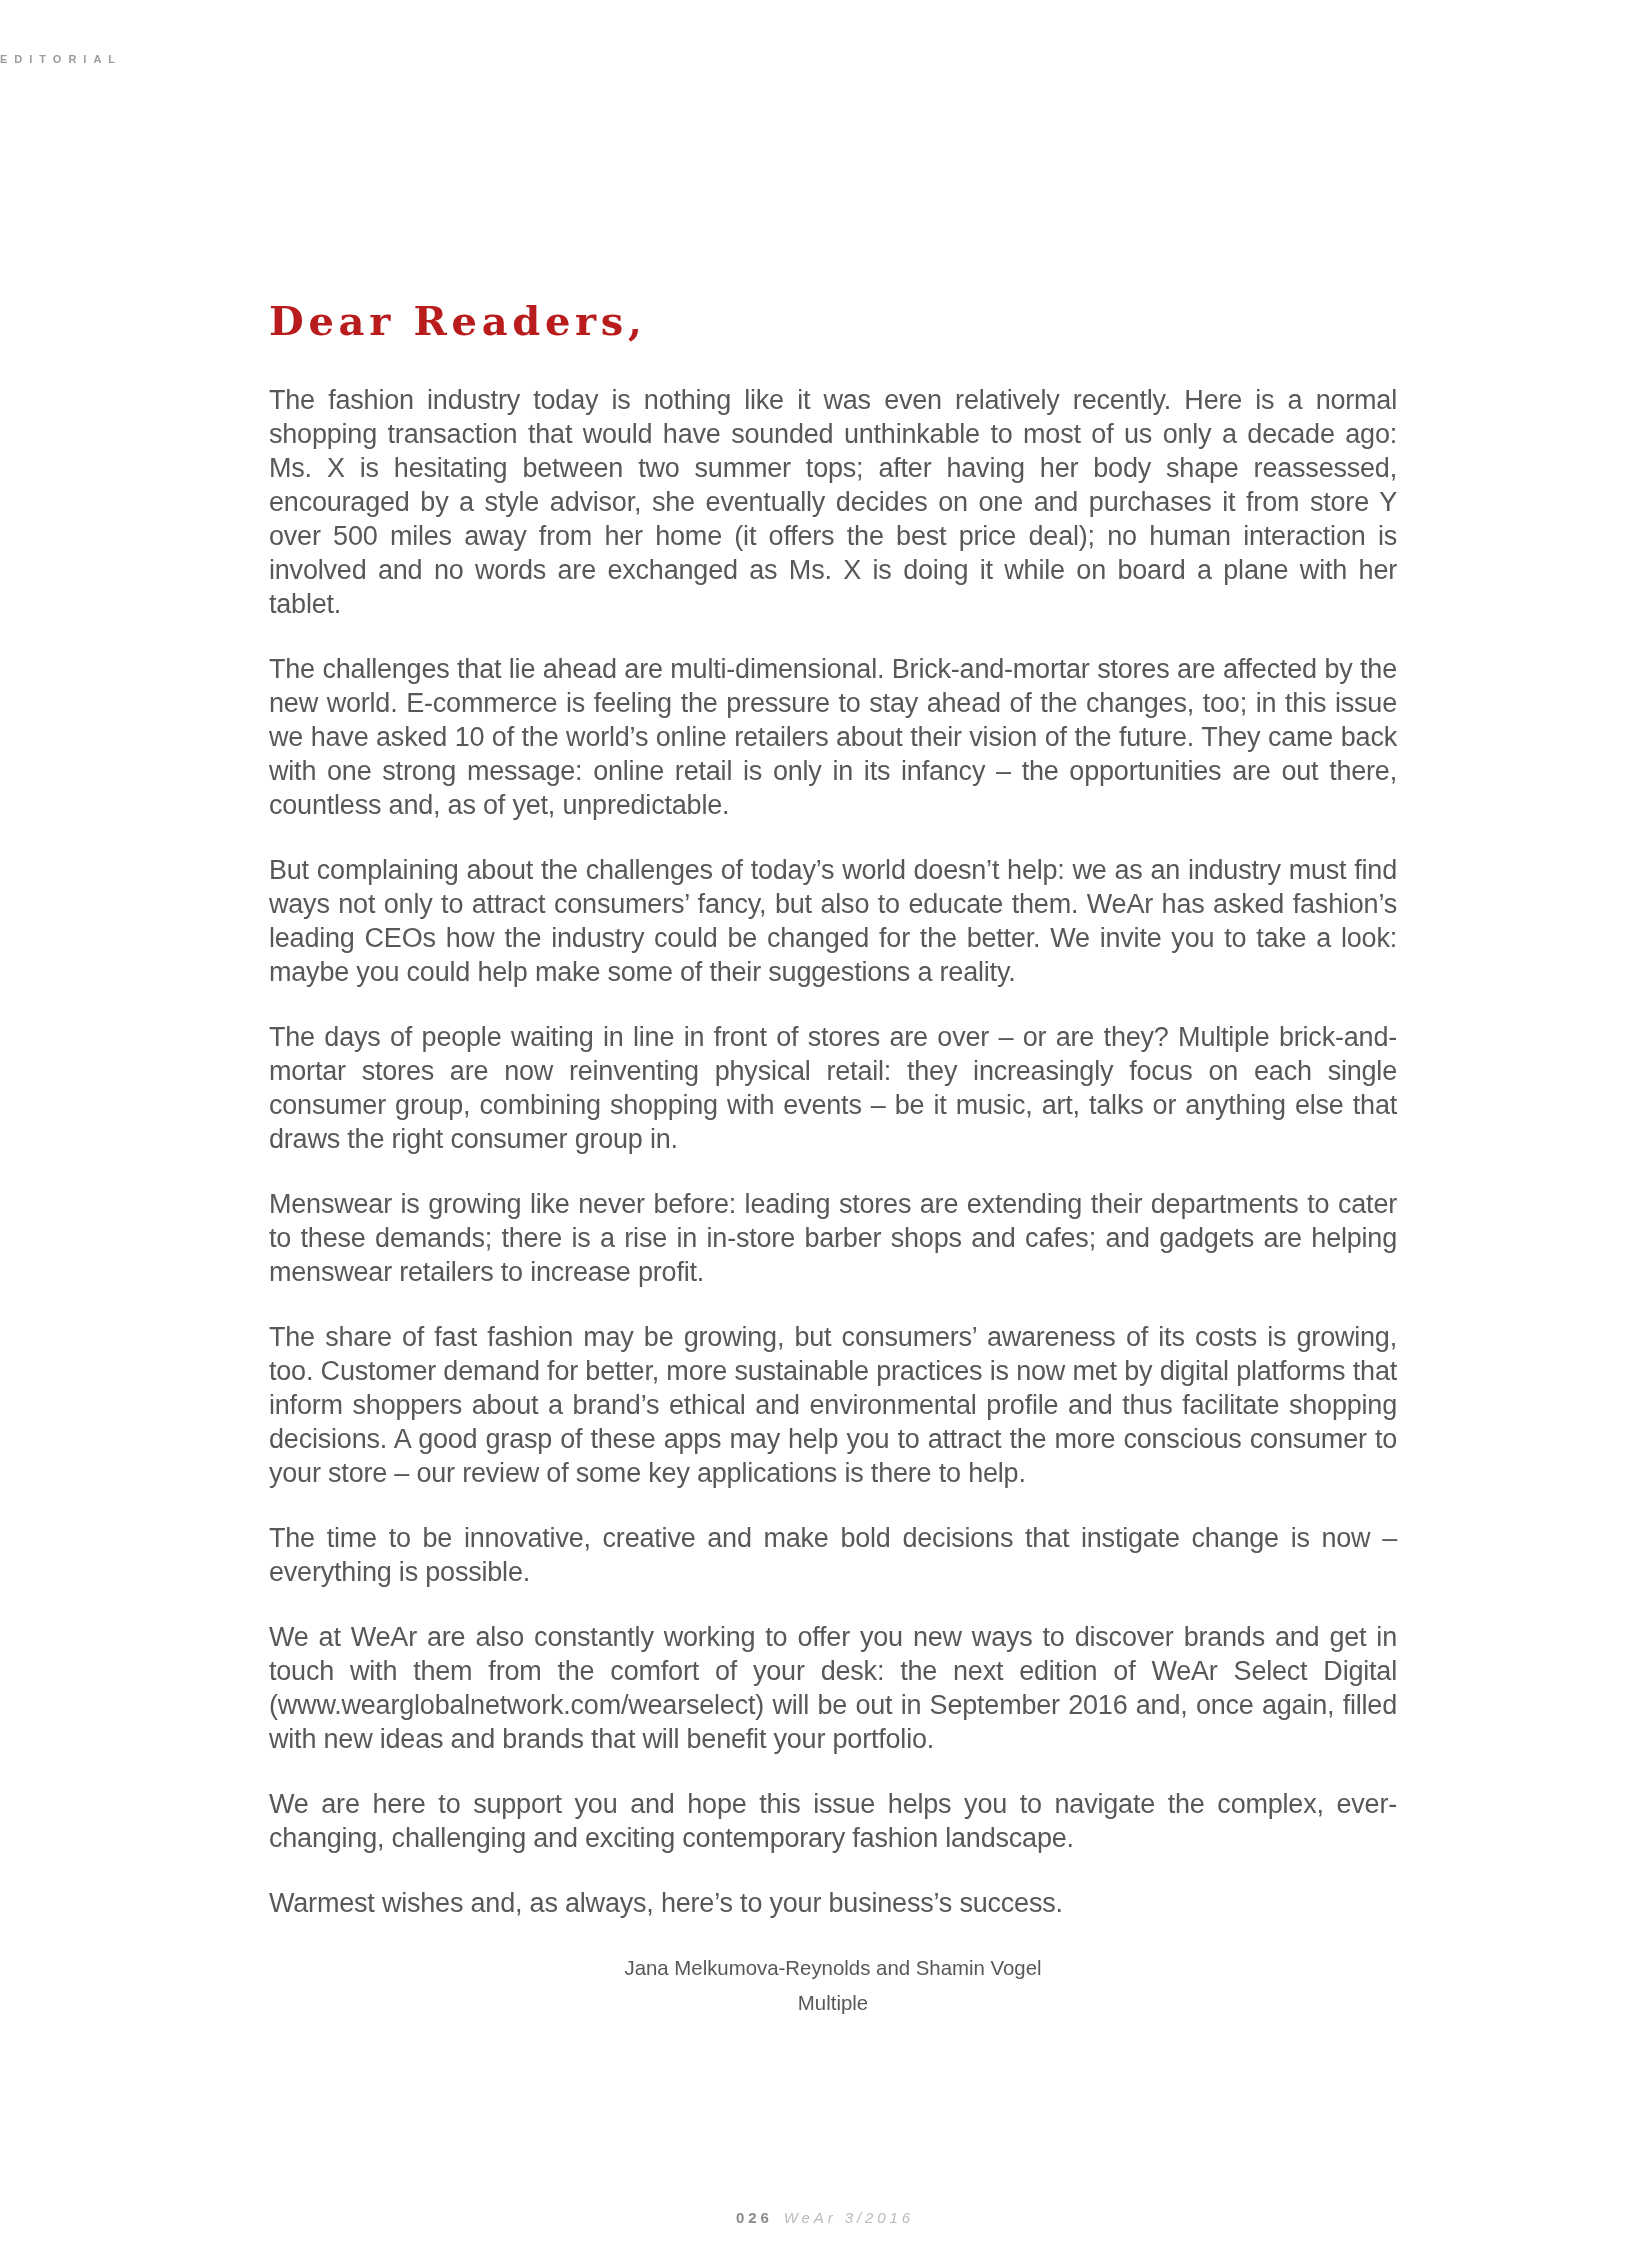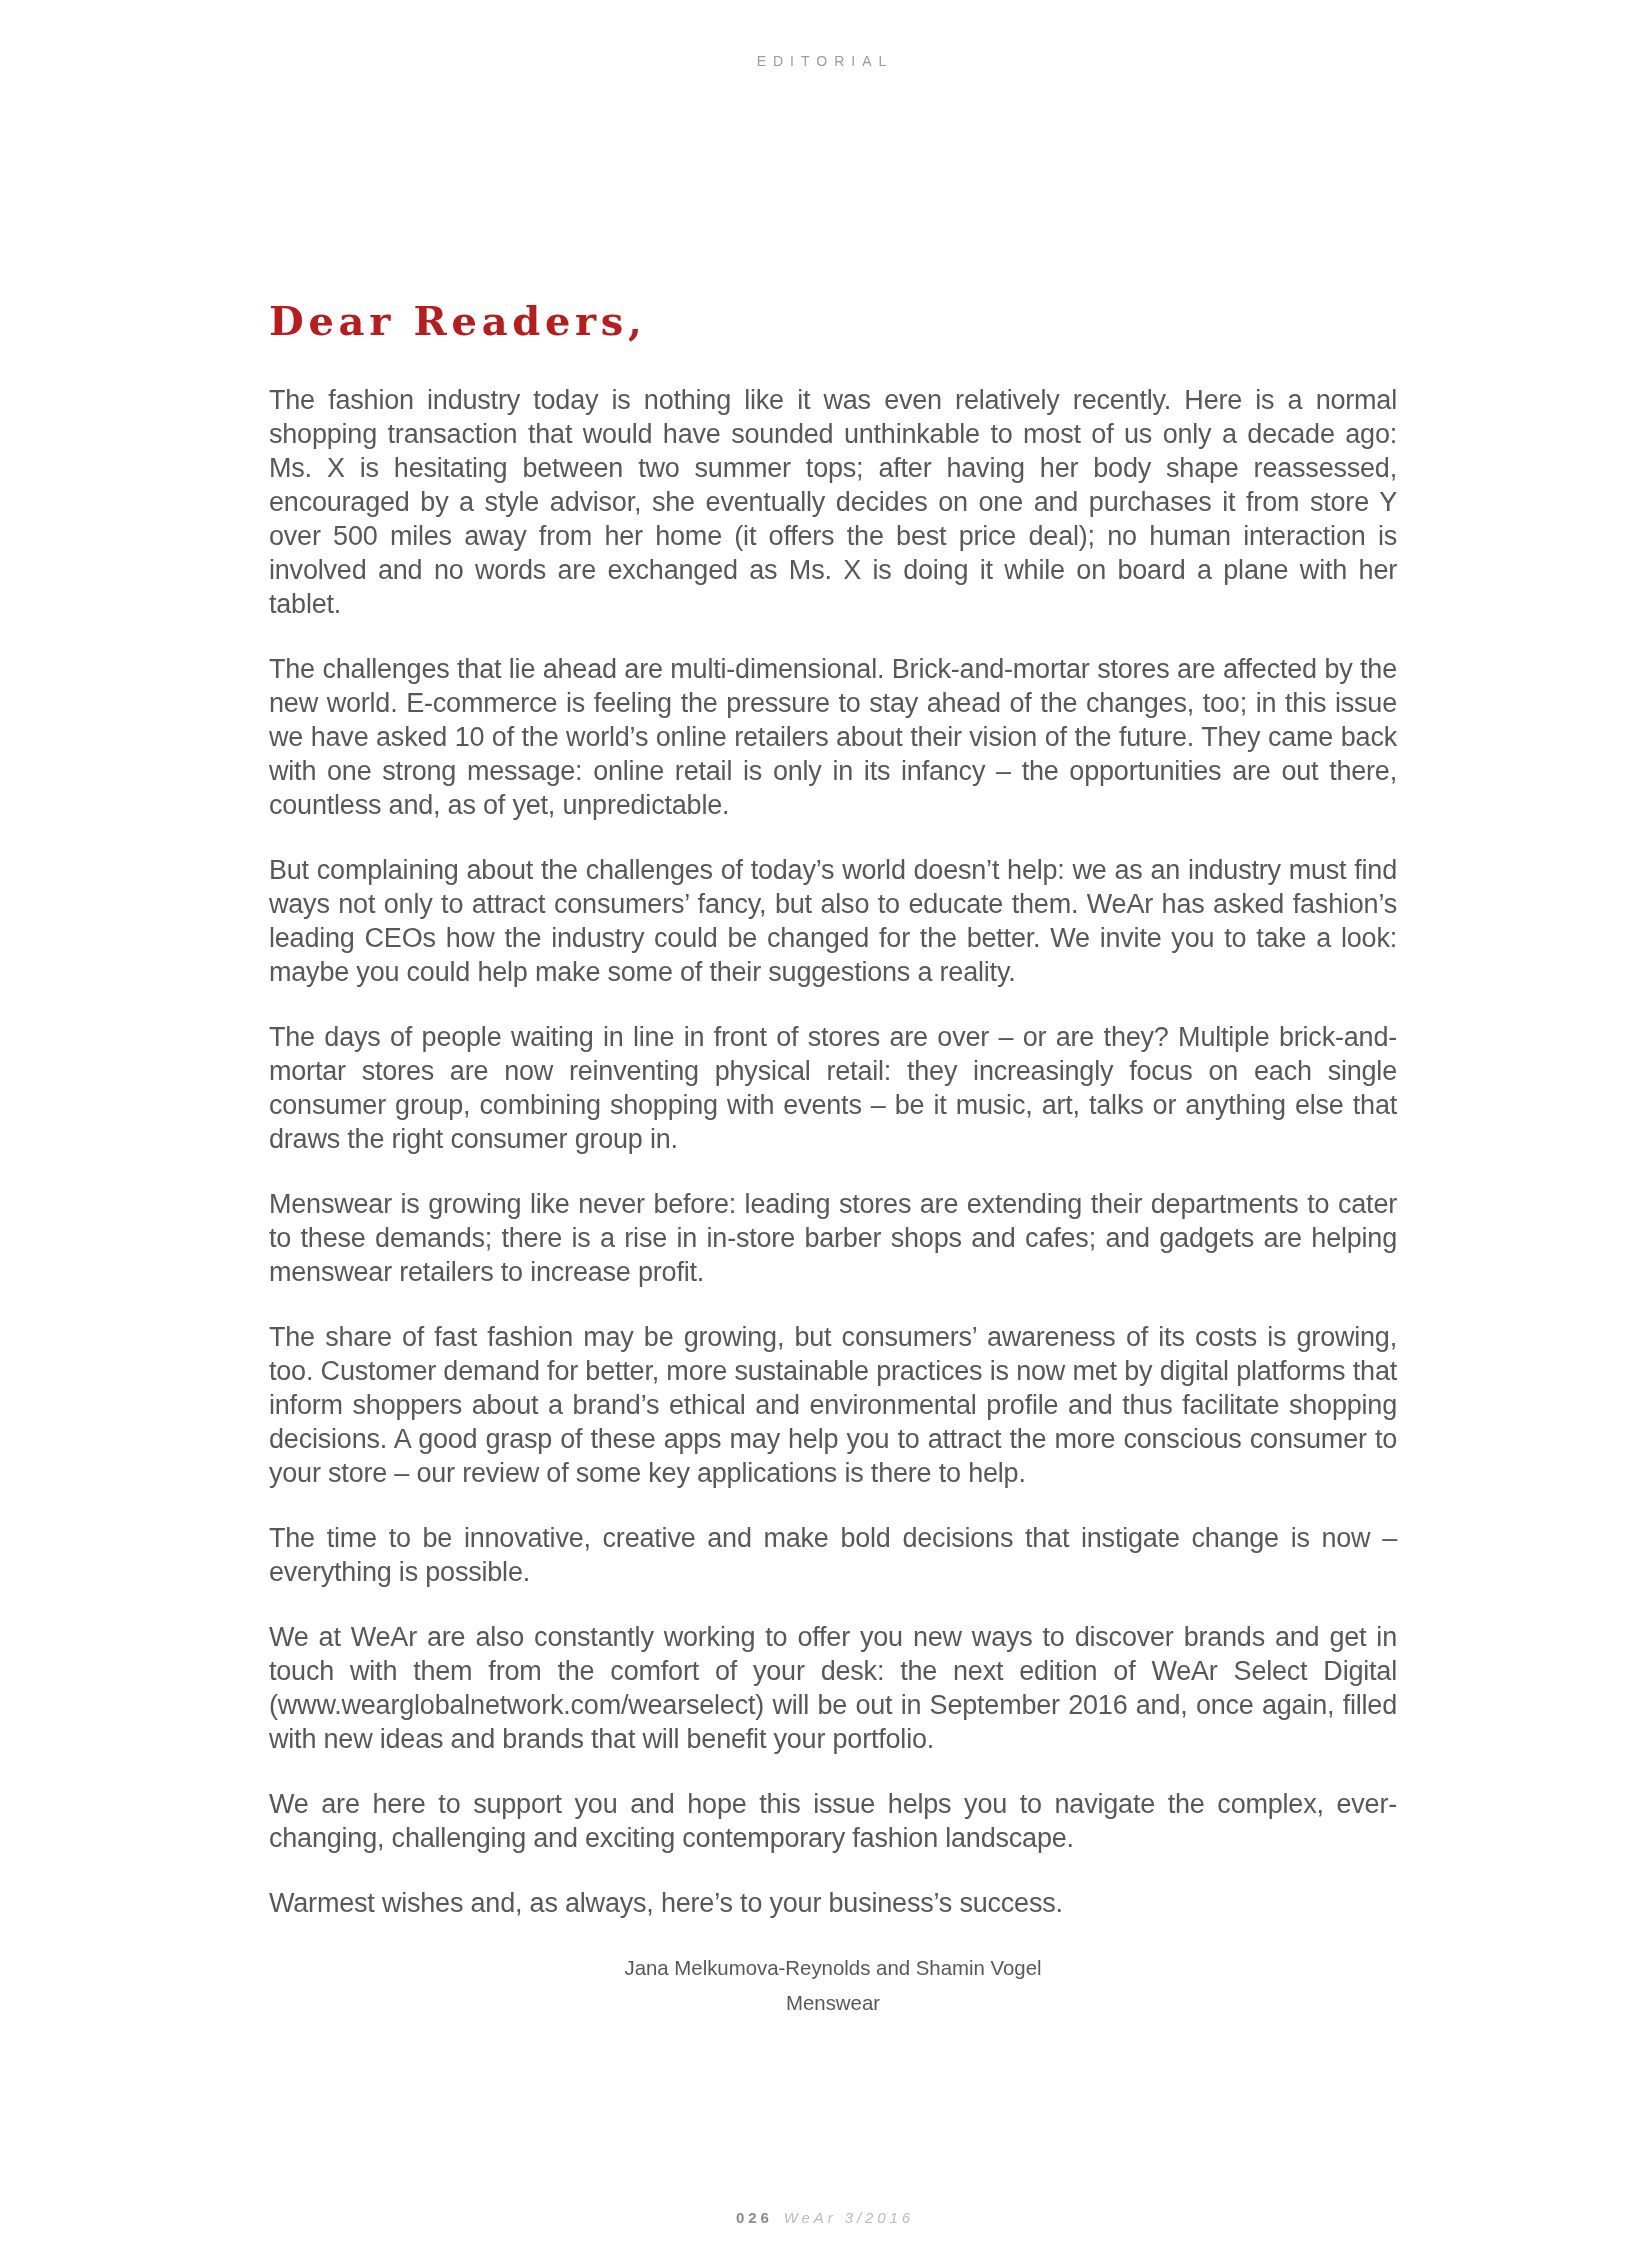--- a/index.html
+++ b/index.html
@@ -9,23 +9,22 @@
     width:1650px;
     height:2261px;
     background:#ffffff;
     font-family:"Liberation Sans", sans-serif;
     overflow:hidden;
   }
   .kicker {
     position:absolute;
     top:53px; left:0;
     width:100%;
-    text-align:center;
-    font-size:14px;
-    font-weight:normal;
+    font-size:11px;
+    font-weight:bold;
     letter-spacing:7px;
     color:#9b9b9b;
   }
   .content {
     position:absolute;
     left:269px;
     top:301px;
     width:1128px;
   }
   .title {
@@ -87,21 +86,21 @@
     <p class="body-para">The days of people waiting in line in front of stores are over – or are they? Multiple brick-and-mortar stores are now reinventing physical retail: they increasingly focus on each single consumer group, combining shopping with events – be it music, art, talks or anything else that draws the right consumer group in.</p>
     <p class="body-para">Menswear is growing like never before: leading stores are extending their departments to cater to these demands; there is a rise in in-store barber shops and cafes; and gadgets are helping menswear retailers to increase profit.</p>
     <p class="body-para">The share of fast fashion may be growing, but consumers’ awareness of its costs is growing, too. Customer demand for better, more sustainable practices is now met by digital platforms that inform shoppers about a brand’s ethical and environmental profile and thus facilitate shopping decisions. A good grasp of these apps may help you to attract the more conscious consumer to your store – our review of some key applications is there to help.</p>
     <p class="body-para">The time to be innovative, creative and make bold decisions that instigate change is now – everything is possible.</p>
     <p class="body-para">We at WeAr are also constantly working to offer you new ways to discover brands and get in touch with them from the comfort of your desk: the next edition of WeAr Select Digital (www.wearglobalnetwork.com/wearselect) will be out in September 2016 and, once again, filled with new ideas and brands that will benefit your portfolio.</p>
     <p class="body-para">We are here to support you and hope this issue helps you to navigate the complex, ever-changing, challenging and exciting contemporary fashion landscape.</p>
     <p class="body-para">Warmest wishes and, as always, here’s to your business’s success.</p>
 
     <div class="signature">
       <div>Jana Melkumova-Reynolds and Shamin Vogel</div>
-      <div>Menswear</div>
+      <div>Multiple</div>
     </div>
 
   </main>
 
   <footer class="footer">
     <span class="page-num">026</span><span class="issue">WeAr 3/2016</span>
   </footer>
 
 </div>
 

